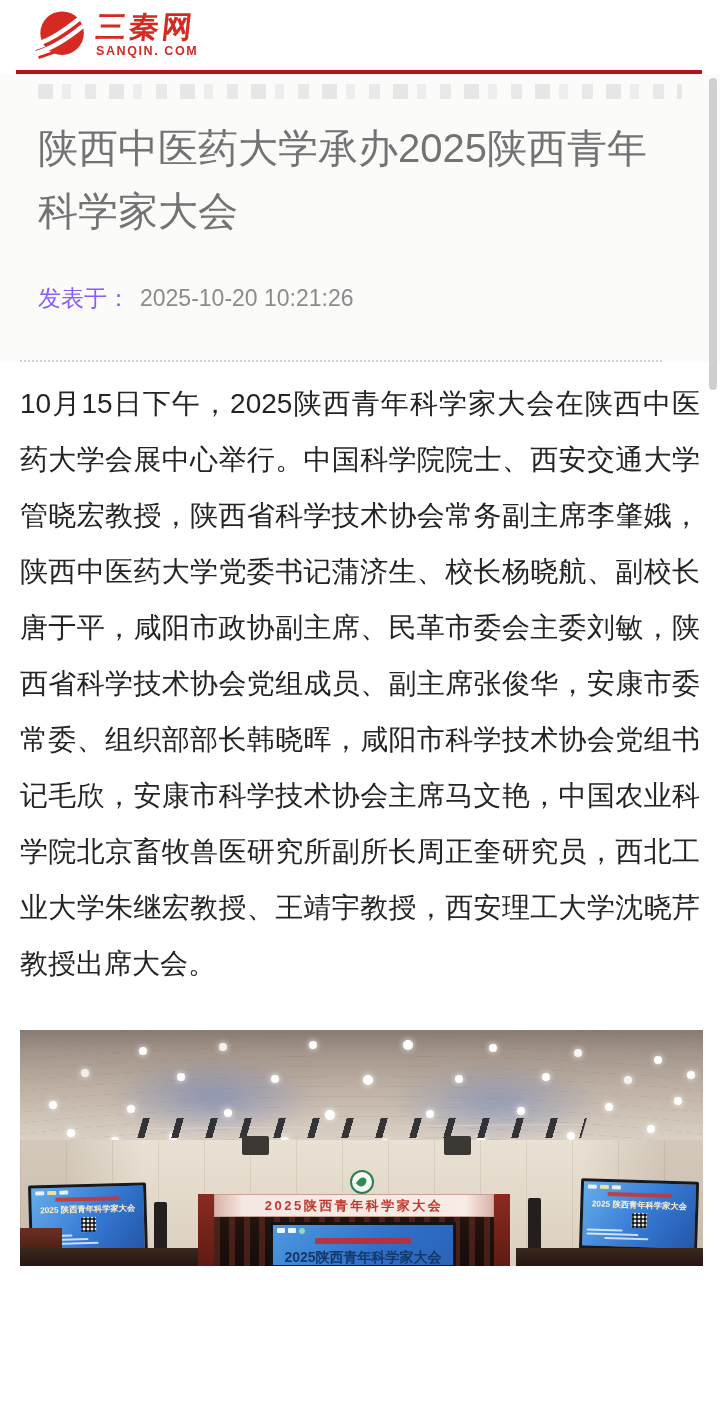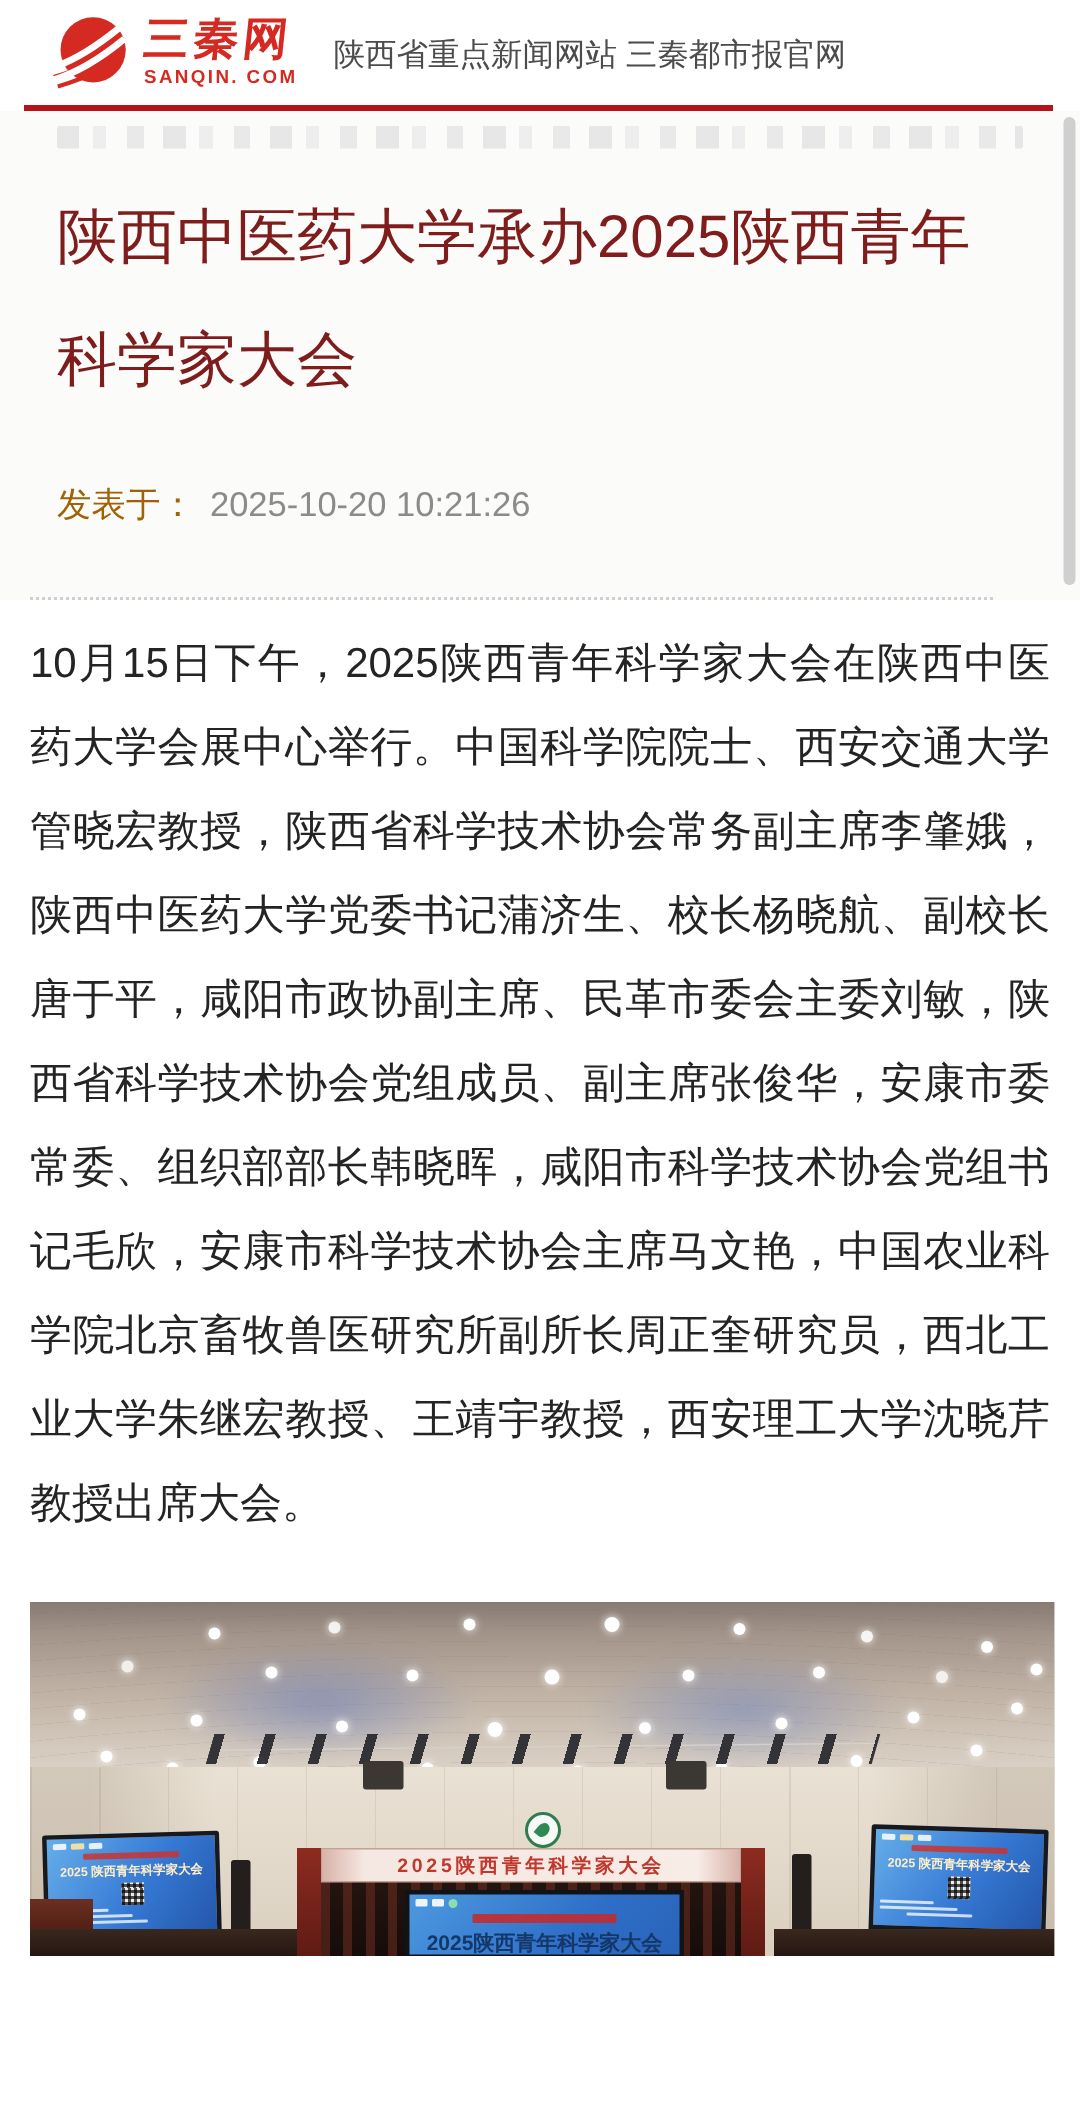--- a/index.html
+++ b/index.html
@@ -29,24 +29,24 @@
     background:
       repeating-linear-gradient(90deg,
         rgba(70,70,80,.12) 0 15px, rgba(0,0,0,0) 15px 24px,
         rgba(70,70,80,.08) 24px 33px, rgba(0,0,0,0) 33px 47px,
         rgba(70,70,80,.11) 47px 58px, rgba(0,0,0,0) 58px 71px);
     filter:blur(.5px);
     border-radius:2px;
   }
   .article-title {
     margin-top:18px; max-width:612px;
-    font-size:40px; line-height:82px; font-weight:400; color:#7f1d1d;
+    font-size:40px; line-height:63px; font-weight:400; color:#737373;
   }
   .pub-row { margin-top:40px; font-size:23px; display:flex; align-items:baseline; }
-  .pub-label { color:#a16207; }
+  .pub-label { color:#8b5cf6; }
   .pub-time  { color:#8b8b8b; margin-left:10px; }
   .dotted-divider { border-top:2px dotted #cfcfcf; margin:46px 20px 0 -18px; height:0; }
 
   
   .article { padding:0 20px; }
   .lead { margin-top:62px; text-align:center; font-weight:700; font-size:33px; color:#111; }
   .body-text { margin-top:14px; font-size:28px; line-height:56px; color:#242424; text-align:justify; }
 
   
   .photo {
@@ -173,21 +173,20 @@
       <path d="M5 53 Q22 48 36 41" stroke="#d42a22" stroke-width="3" fill="none"></path>
       <circle cx="31" cy="26" r="24" fill="#d42a22"></circle>
       <path d="M4 38 Q24 31 50 10" stroke="#ffffff" stroke-width="5" fill="none"></path>
       <path d="M2 48 Q26 41 54 18" stroke="#ffffff" stroke-width="5" fill="none"></path>
     </svg>
     <div class="logo-textcol">
       <span class="logo-cn">三秦网</span>
       <span class="logo-en">SANQIN. COM</span>
     </div>
   </div>
-  <div class="tagline">陕西省重点新闻网站 三秦都市报官网</div>
 </header>
 
 <div class="red-rule"></div>
 
 <section class="title-block">
   <div class="ghost-strip"></div>
   <h1 class="article-title">陕西中医药大学承办2025陕西青年科学家大会</h1>
   <div class="pub-row">
     <span class="pub-label">发表于：</span>
     <span class="pub-time">2025-10-20 10:21:26</span>

